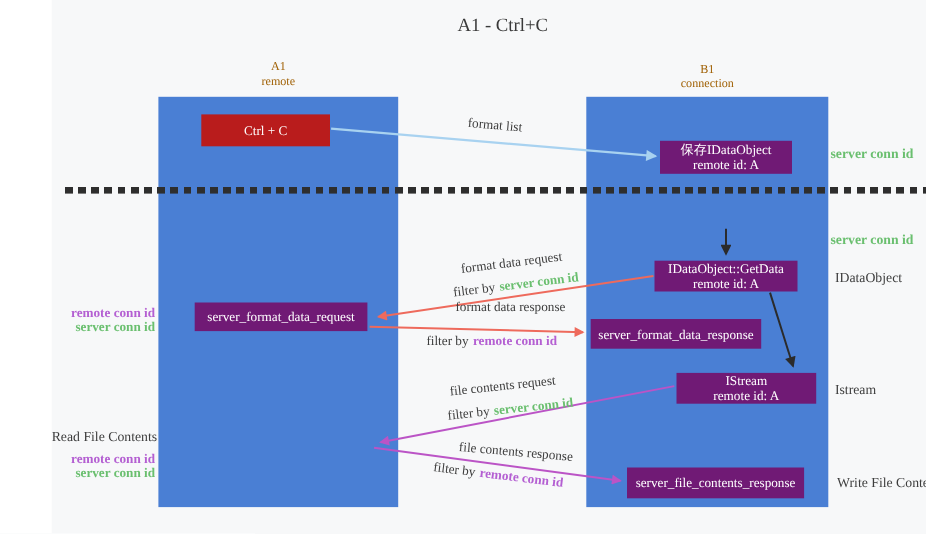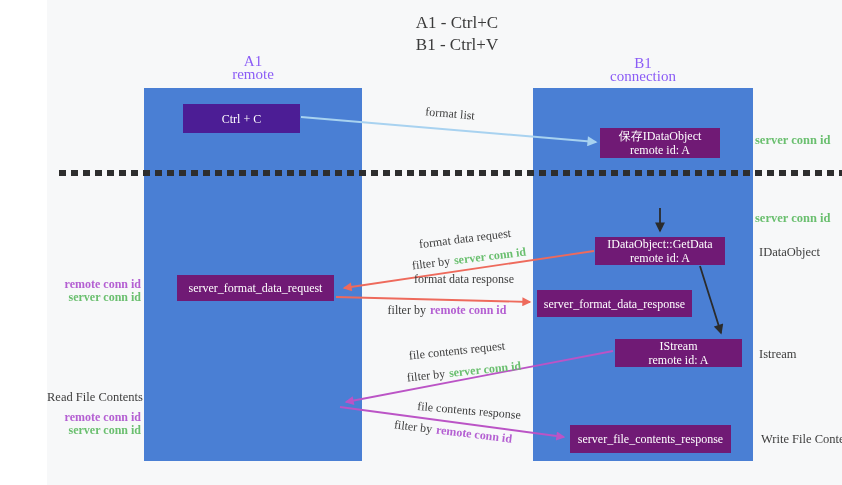--- a/index.html
+++ b/index.html
@@ -11,25 +11,25 @@
   }
   .col { position:absolute; background:#4a7fd4; z-index:1; }
   .dashline {
     position:absolute; left:12px; top:170px; width:816px; height:6px; z-index:3;
     background:repeating-linear-gradient(to right, #2e2e2e 0 7px, transparent 7px 12px);
   }
   .box {
     position:absolute; z-index:2; display:flex; align-items:center; justify-content:center;
     color:#ffffff; font-size:12px; line-height:14px; text-align:center; white-space:nowrap;
   }
-  .green  { background:#4c1d95; }
+  .green  { background:#b91c1c; }
   .orange { background:#701a75; }
   .hdr {
     position:absolute; transform:translateX(-50%); text-align:center;
-    color:#8b5cf6; font-size:15px; line-height:13px; z-index:2; white-space:nowrap;
+    color:#a16207; font-size:11px; line-height:13px; z-index:2; white-space:nowrap;
   }
   .title {
     position:absolute; left:410px; top:12px; transform:translateX(-50%);
     text-align:center; color:#3a3a3a; font-size:17px; line-height:22px; z-index:2; white-space:nowrap;
   }
   .alabel {
     position:absolute; z-index:5; white-space:nowrap;
     color:#3d3d3d; font-size:12px;
   }
   .side { position:absolute; z-index:5; font-size:12.5px; color:#3d3d3d; white-space:nowrap; }
@@ -39,21 +39,20 @@
   .leftblock { position:absolute; z-index:5; text-align:right; font-size:12px; line-height:13px; white-space:nowrap; }
   svg.arrows { position:absolute; left:0; top:0; z-index:4; pointer-events:none; }
 </style>
 </head>
 <body>
 
 <div class="canvas">
 
   <div class="title">
     <div>A1 - Ctrl+C</div>
-    <div>B1 - Ctrl+V</div>
   </div>
 
   <div class="hdr" style="left:206px; top:55px;">
     <div>A1</div>
     <div>remote</div>
   </div>
   <div class="hdr" style="left:596px; top:57px;">
     <div>B1</div>
     <div>connection</div>
   </div>

